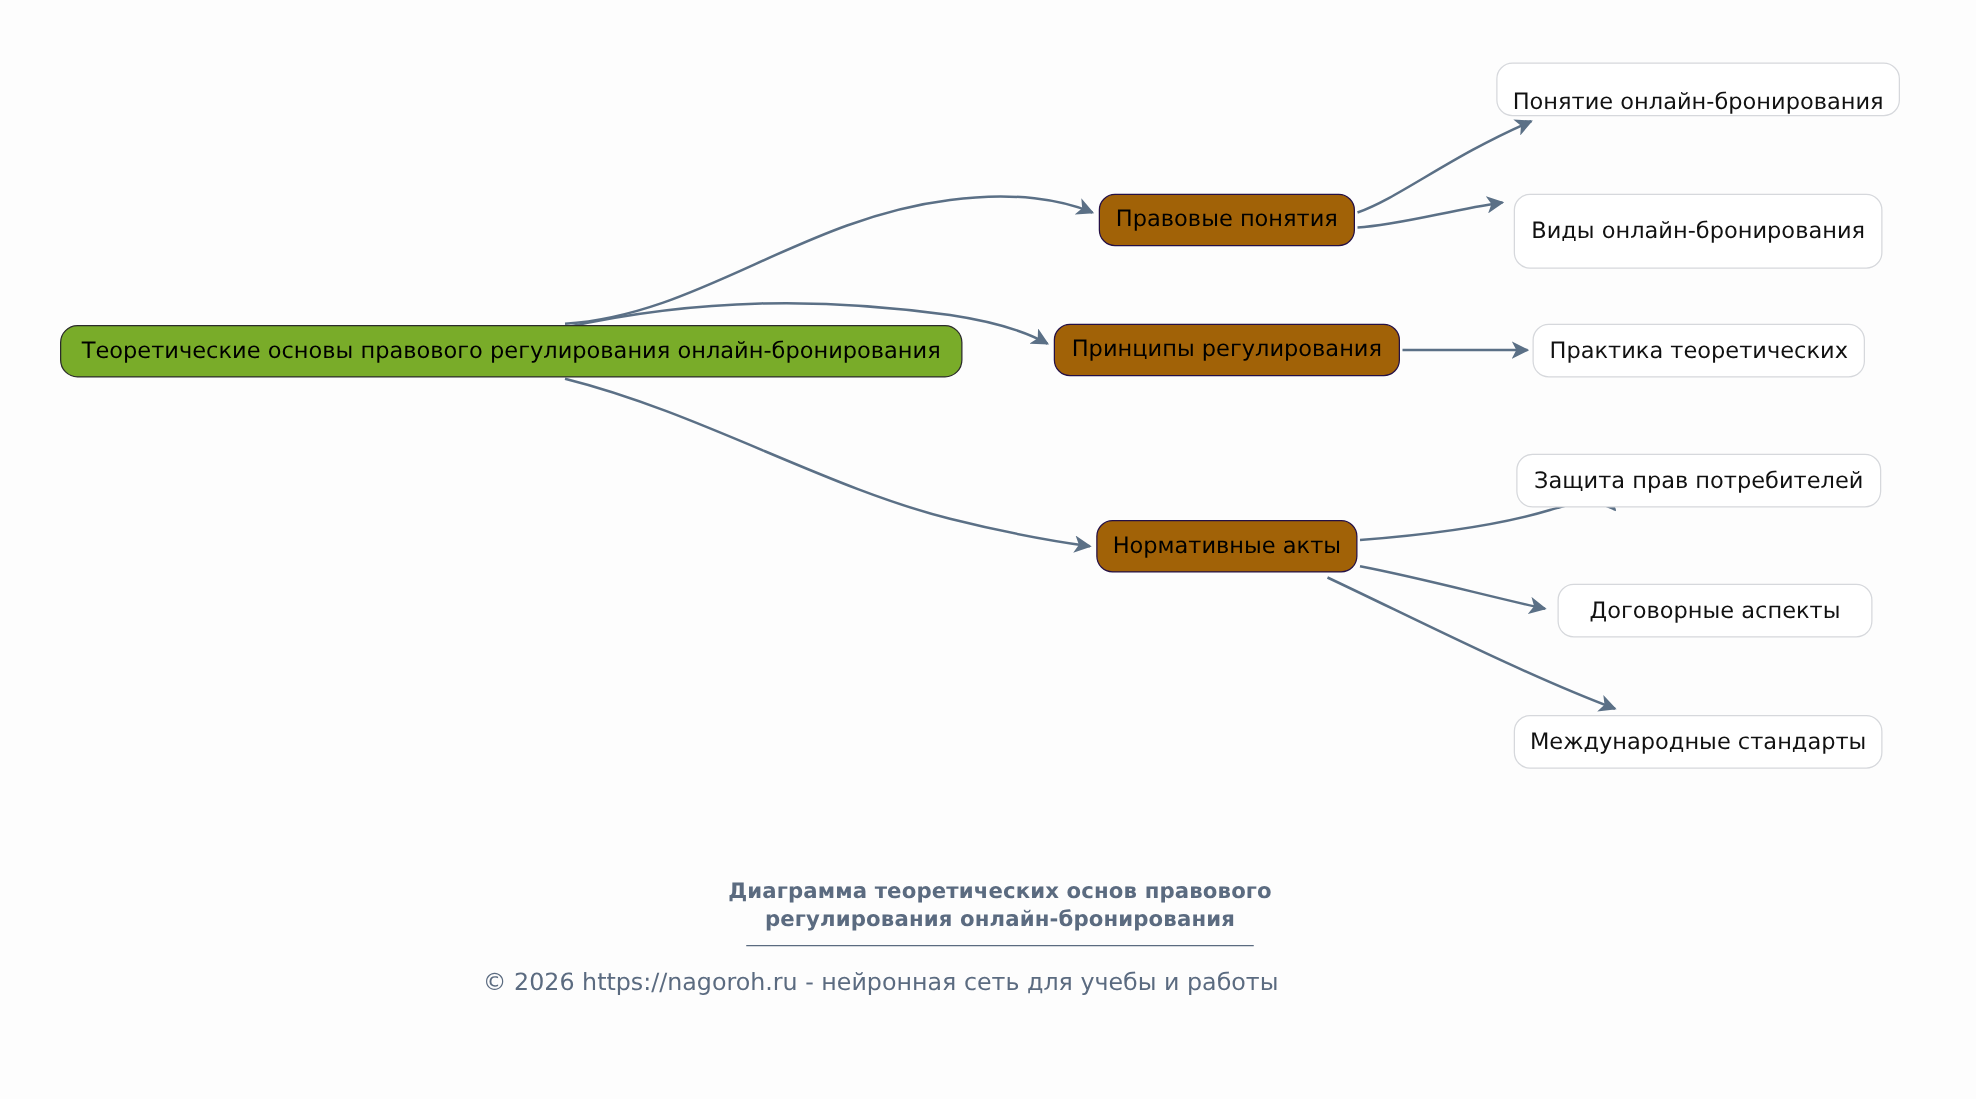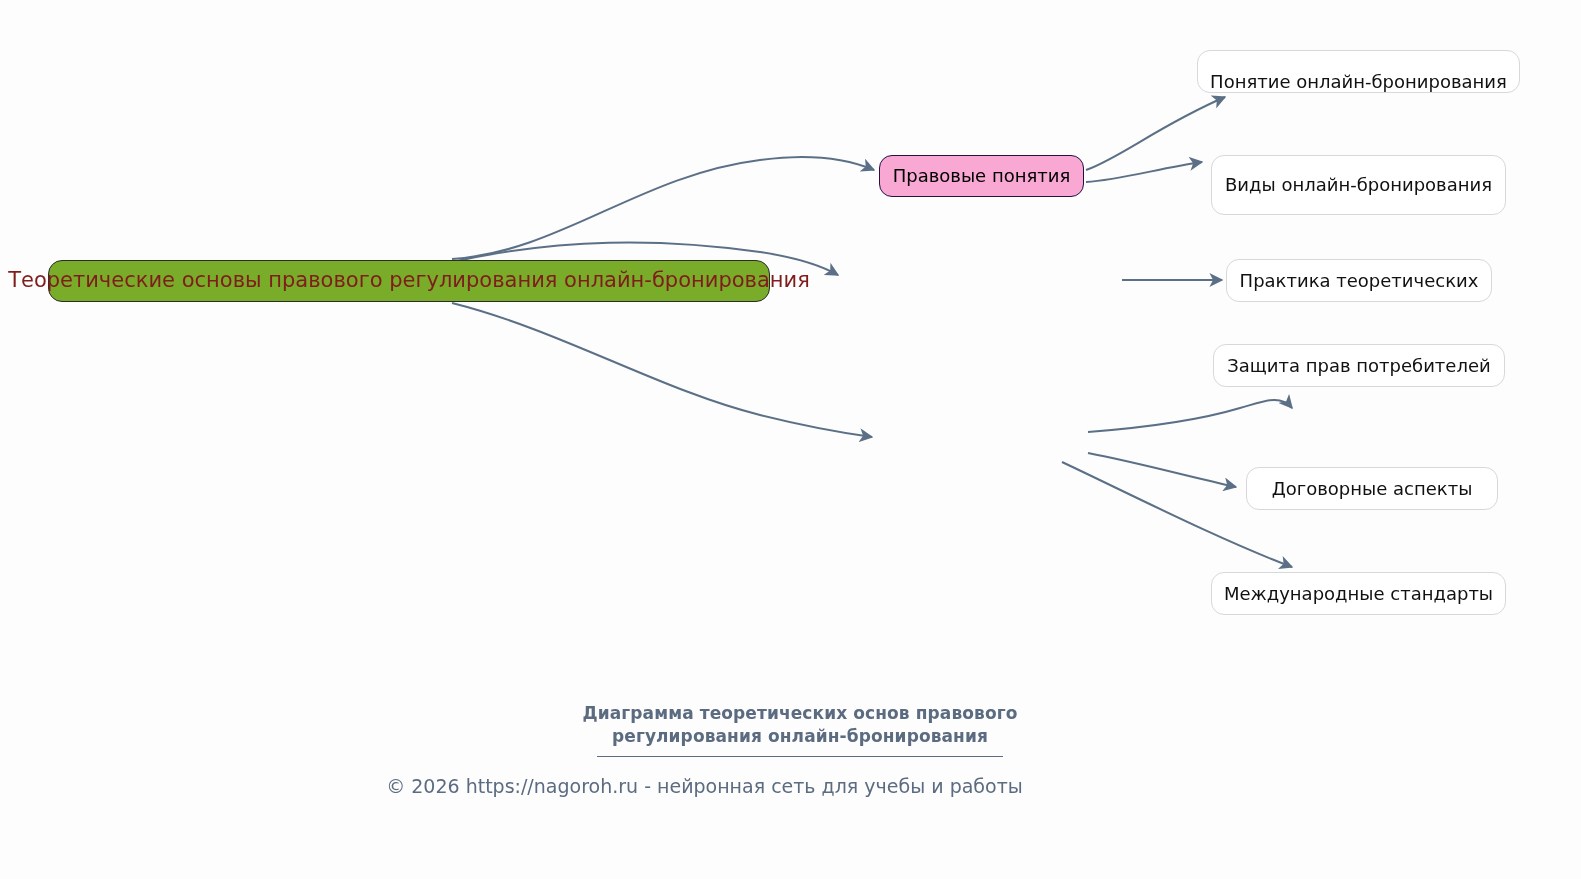--- a/index.html
+++ b/index.html
@@ -35,25 +35,25 @@
     align-items: center;
     justify-content: center;
     text-align: center;
     white-space: nowrap;
     line-height: 1.1;
   }
   .node-root {
     background: #79ac29;
     border: 1.6px solid #2b2b2b;
     border-radius: 14px;
-    color: #7f1d1d;
-    font-size: 21px;
+    color: #000000;
+    font-size: 18px;
   }
   .node-branch {
-    background: #f9a8d4;
+    background: #a16207;
     border: 1.6px solid #241046;
     border-radius: 13px;
     color: #000000;
     font-size: 18px;
   }
   .node-leaf {
     background: #ffffff;
     border: 1.4px solid #d6d8dc;
     border-radius: 13px;
     color: #111111;
@@ -108,35 +108,41 @@
   </svg>
 
   <div class="node node-root" style="left:48px; top:260px; width:722px; height:42px;">
     <span>Теоретические основы правового регулирования онлайн-бронирования</span>
   </div>
 
   <div class="node node-branch" style="left:879px; top:155px; width:205px; height:42px;">
     <span>Правовые понятия</span>
   </div>
 
+  <div class="node node-branch" style="left:843px; top:259px; width:277px; height:42px;">
+    <span>Принципы регулирования</span>
+  </div>
 
+  <div class="node node-branch" style="left:877px; top:416px; width:209px; height:42px;">
+    <span>Нормативные акты</span>
+  </div>
 
   <div class="node node-leaf" style="left:1197px; top:50px; width:323px; height:43px;align-items:flex-end;">
     <span>Понятие онлайн-бронирования</span>
   </div>
 
   <div class="node node-leaf" style="left:1211px; top:155px; width:295px; height:60px;">
     <span>Виды онлайн-бронирования</span>
   </div>
 
   <div class="node node-leaf" style="left:1226px; top:259px; width:266px; height:43px;">
     <span>Практика теоретических</span>
   </div>
 
-  <div class="node node-leaf" style="left:1213px; top:344px; width:292px; height:43px;">
+  <div class="node node-leaf" style="left:1213px; top:363px; width:292px; height:43px;">
     <span>Защита прав потребителей</span>
   </div>
 
   <div class="node node-leaf" style="left:1246px; top:467px; width:252px; height:43px;">
     <span>Договорные аспекты</span>
   </div>
 
   <div class="node node-leaf" style="left:1211px; top:572px; width:295px; height:43px;">
     <span>Международные стандарты</span>
   </div>

